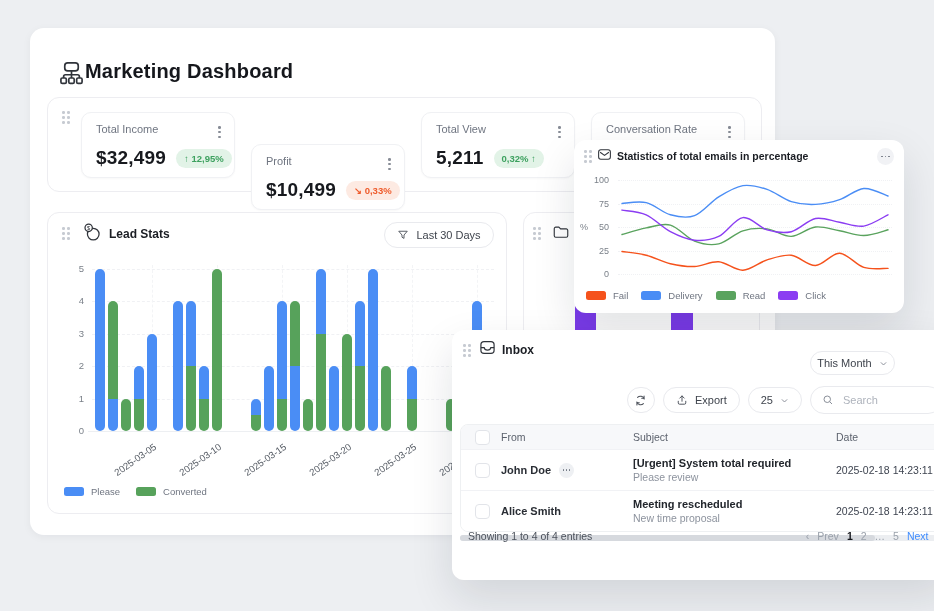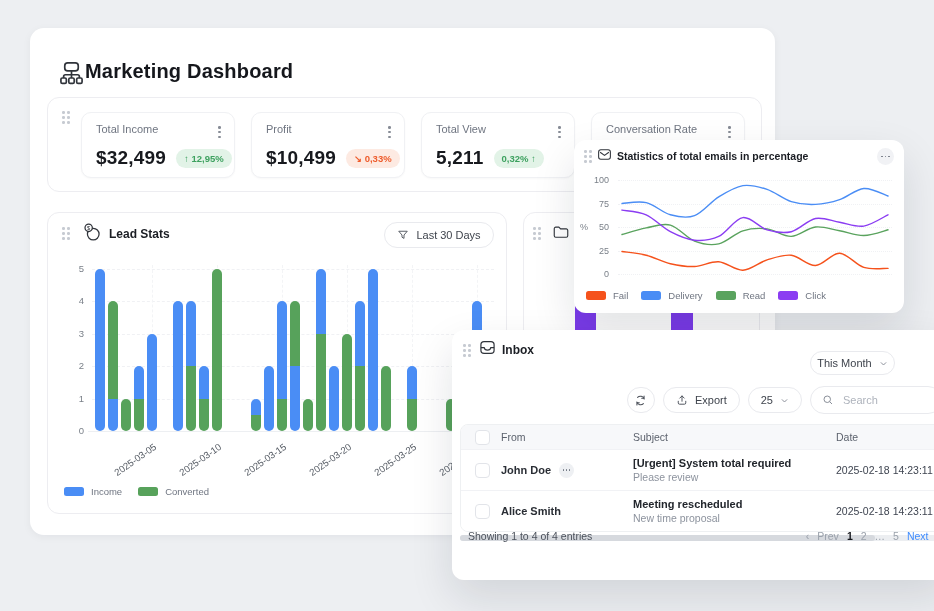--- a/index.html
+++ b/index.html
@@ -101,21 +101,21 @@
                 <i></i>
                 <i></i>
                 <i></i>
               </span>
             </div>
             <div class="stat-body">
               <span class="stat-value">$32,499</span>
               <span class="badge green">↑ 12,95%</span>
             </div>
           </div>
-          <div class="stat-card" style="left: 203px;">
+          <div class="stat-card" style="left: 203px; margin-top: 32px;">
             <div class="stat-head">
               <span class="stat-label">Profit</span>
               <span class="kebab">
                 <i></i>
                 <i></i>
                 <i></i>
               </span>
             </div>
             <div class="stat-body">
               <span class="stat-value">$10,499</span>
@@ -275,21 +275,21 @@
           <div class="bar" style="left: 398px; top: 185.5px; height: 32.5px;">
             <i style="height: 32.5px; background: rgb(87, 162, 91);"></i>
           </div>
           <div class="bar" style="left: 424px; top: 88px; height: 130px;">
             <i style="height: 130px; background: rgb(74, 141, 245);"></i>
           </div>
         </div>
       <div id="lead-legend" class="legend" style="left:16px;top:273px;">
           <span class="item">
             <span class="sw" style="background: rgb(74, 141, 245);"></span>
-            <span class="lbl">Income</span>
+            <span class="lbl">Please</span>
           </span>
           <span class="item">
             <span class="sw" style="background: rgb(87, 162, 91);"></span>
             <span class="lbl">Converted</span>
           </span>
         </div>
     </div>
 
     <div class="subcard" style="left:493px;top:184px;width:235px;height:300px;">
       <span class="handle" style="left:9px;top:14px;">

